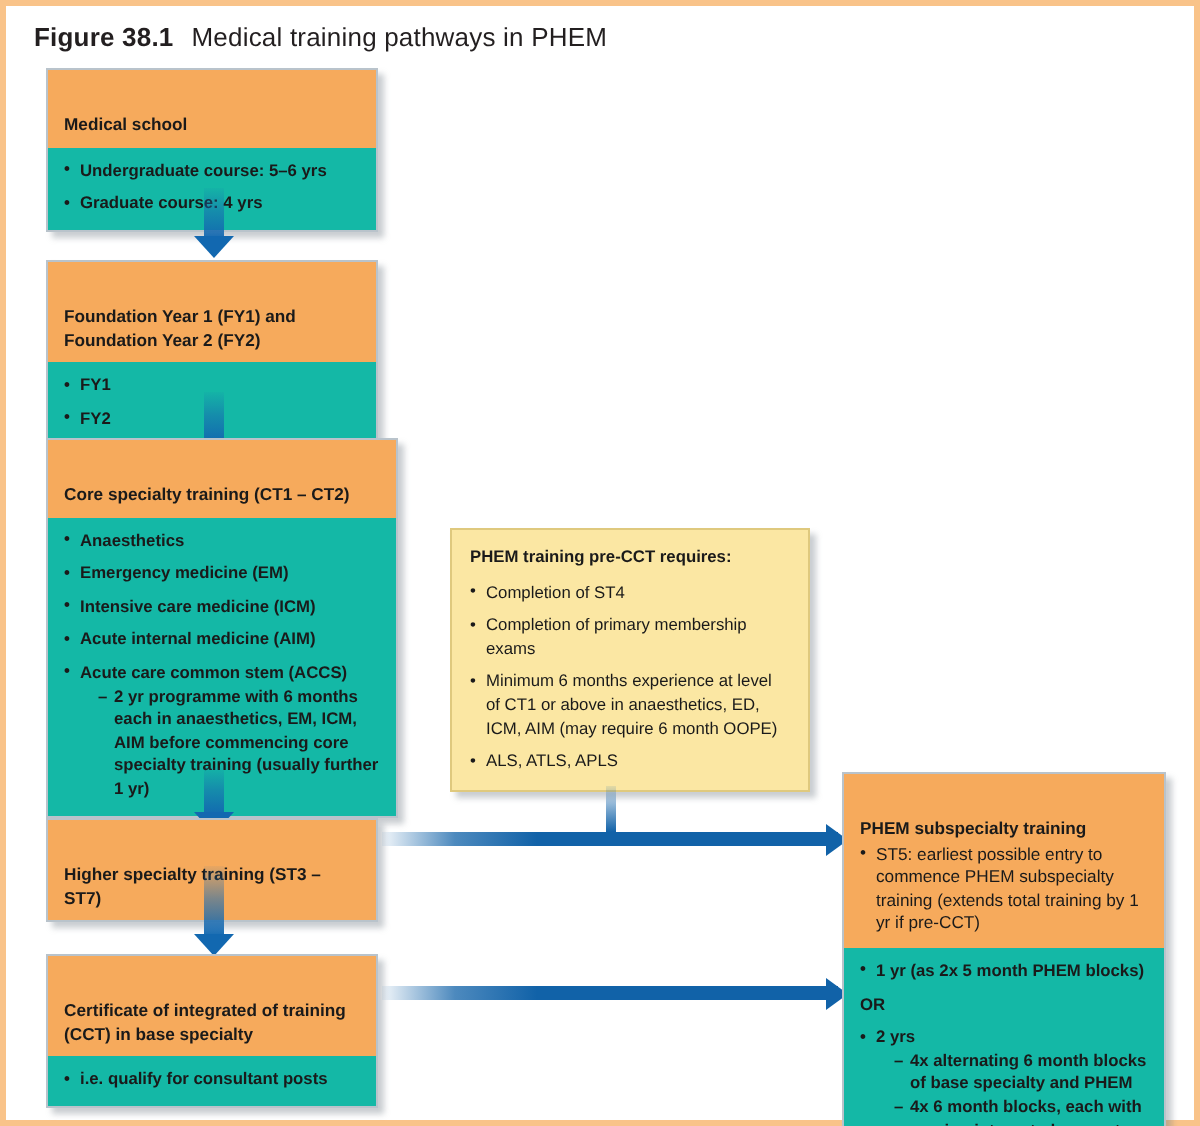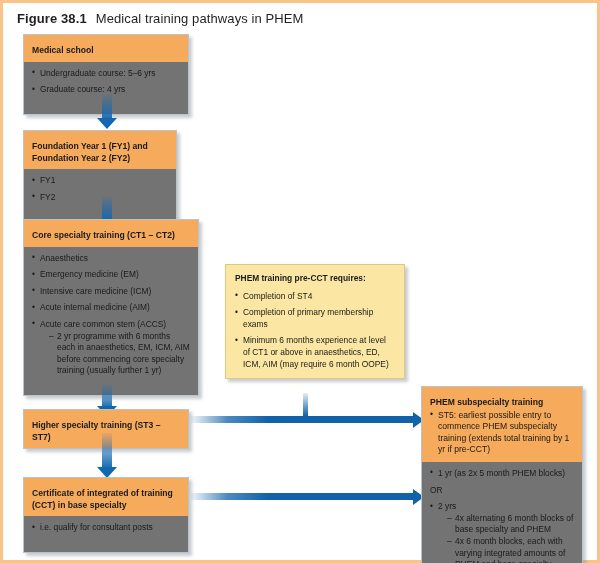--- a/index.html
+++ b/index.html
@@ -42,30 +42,31 @@
     box-shadow: 3px 3px 3px rgba(120,130,140,.40);
     border: 1px solid #b9c3cb;
     overflow: hidden;
   }
   .hdr {
     background: #f6aa5c;
     color: #1a1a1a;
     font-weight: bold;
     font-size: 8.6px;
     line-height: 11.6px;
-    padding: 10px 8px 5px 8px;
+    padding: 22px 8px 5px 8px;
     box-sizing: border-box;
   }
   .body {
-    background: #737373;
+    background: #14b8a6;
     font-size: 8.4px;
     line-height: 11.6px;
     color: #1a1a1a;
-    padding: 6px 8px 18px 8px;
-    box-sizing: border-box;
+    padding: 6px 8px 7px 8px;
+    box-sizing: border-box;
+    font-weight: bold;
   }
   .bulletlist { margin: 0; padding: 0; list-style: none; }
   .bulletlist li {
     position: relative;
     padding-left: 8px;
     margin-bottom: 5px;
   }
   .bulletlist li:last-child { margin-bottom: 0; }
   .bulletlist li::before {
     content: "\2022";
@@ -151,21 +152,21 @@
       <ul class="bulletlist">
         <li>Undergraduate course: 5–6 yrs</li>
         <li>Graduate course: 4 yrs</li>
       </ul>
     </div>
   </div>
 
   <div class="vline" style="left:99px; top:91px; height:26px;"></div>
   <div class="vhead" style="left:94px; top:115px;"></div>
 
-  <div class="box" style="left:20px; top:127px; width:154px;">
+  <div class="box" style="left:20px; top:127px; width:166px;">
     <div class="hdr">
       <div>Foundation Year 1 (FY1) and</div>
       <div>Foundation Year 2 (FY2)</div>
     </div>
     <div class="body">
       <ul class="bulletlist">
         <li>FY1</li>
         <li>FY2</li>
       </ul>
     </div>
@@ -194,20 +195,21 @@
 
   <div class="vline" style="left:99px; top:381px; height:24px;"></div>
   <div class="vhead" style="left:94px; top:403px;"></div>
 
   <div class="note" style="left:222px; top:261px; width:180px;">
     <div class="ttl">PHEM training pre-CCT requires:</div>
     <ul class="bulletlist">
       <li>Completion of ST4</li>
       <li>Completion of primary membership exams</li>
       <li>Minimum 6 months experience at level of CT1 or above in anaesthetics, ED, ICM, AIM (may require 6 month OOPE)</li>
+      <li>ALS, ATLS, APLS</li>
     </ul>
   </div>
 
   <div class="drop" style="left:300px; top:390px; height:23px;"></div>
 
   <div class="box" style="left:20px; top:406px; width:166px;">
     <div class="hdr">Higher specialty training (ST3 – ST7)</div>
   </div>
 
   <div class="hline" style="left:188px; top:413px; width:228px;"></div>

